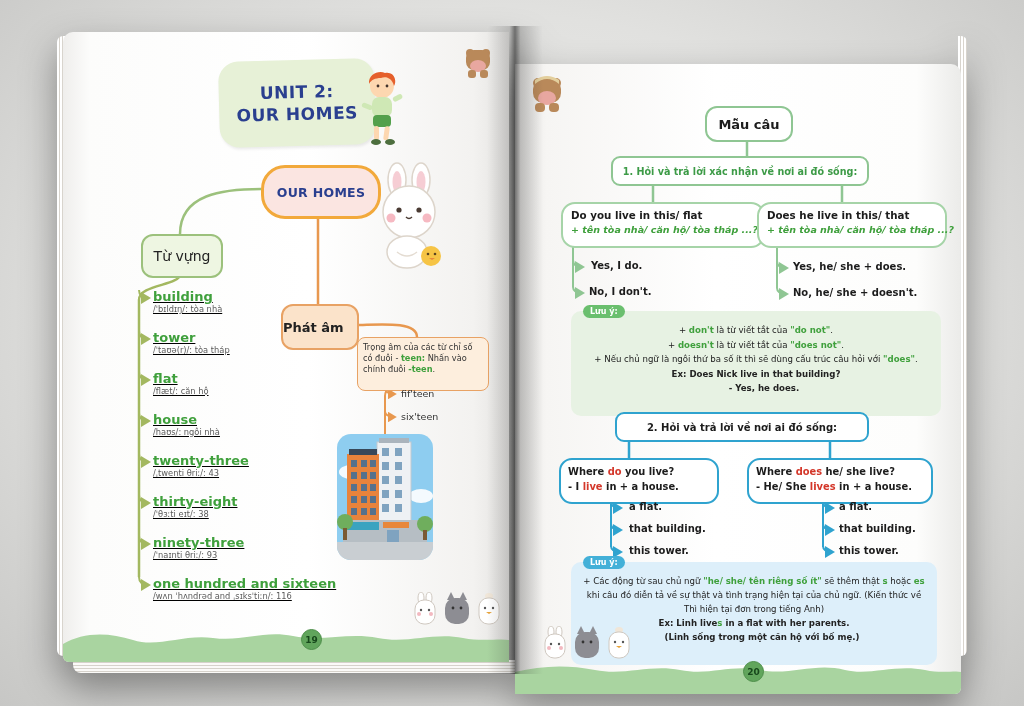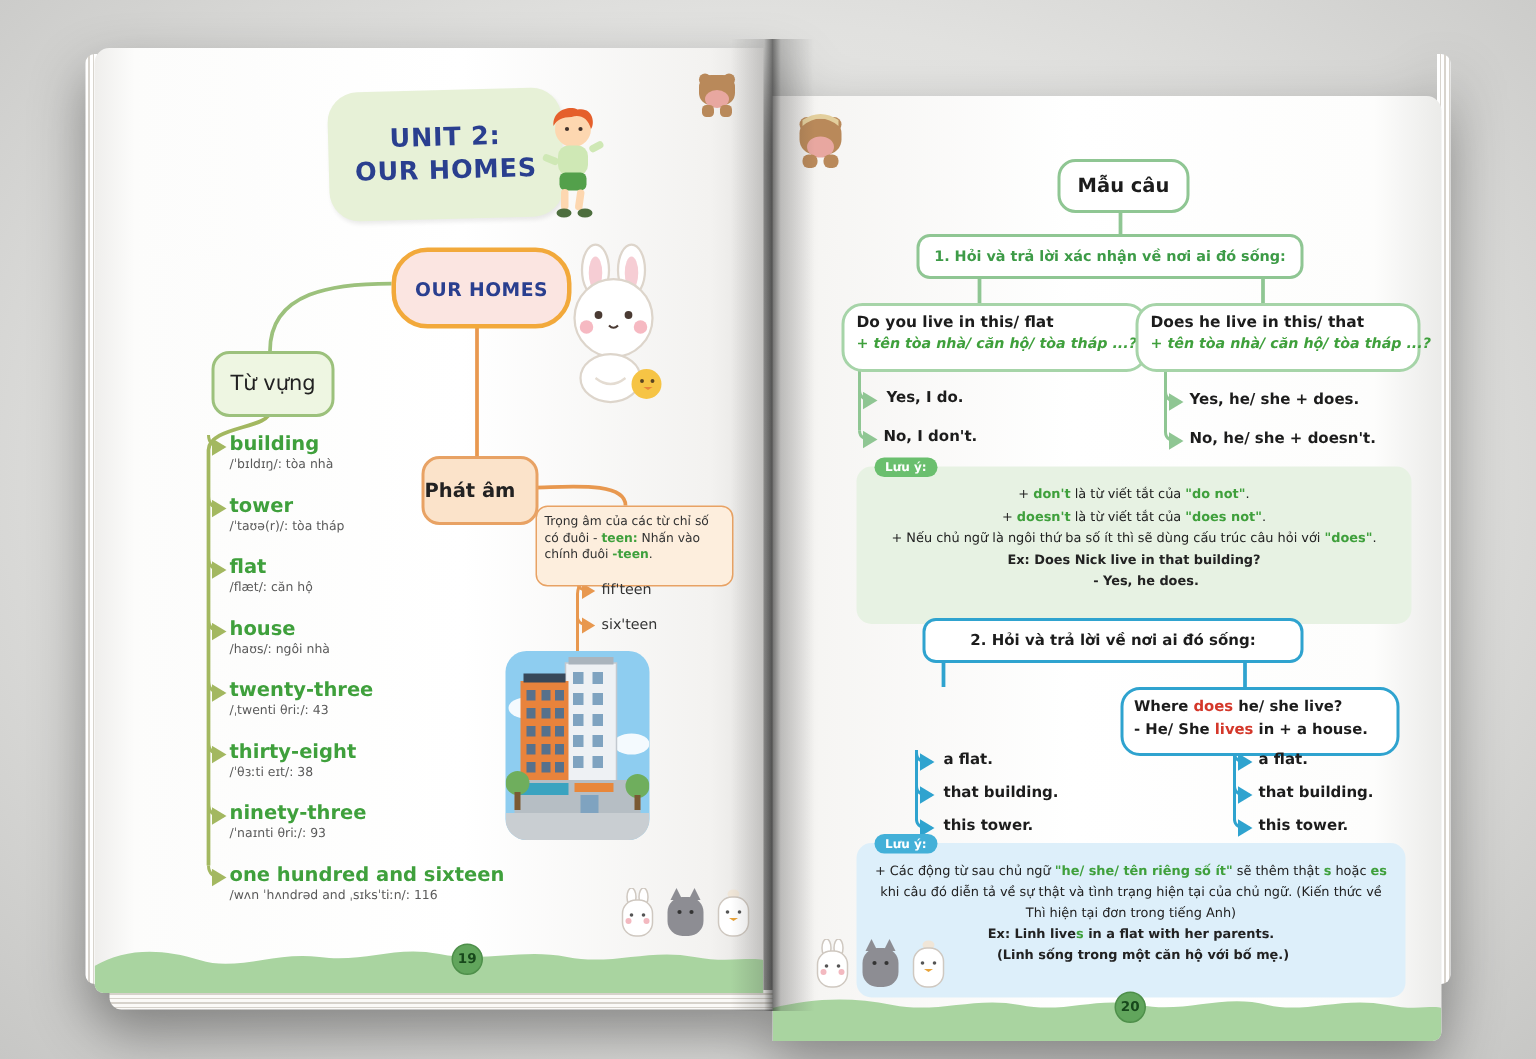--- a/index.html
+++ b/index.html
@@ -31,21 +31,21 @@
   .unit-card div{color:#2a3f8f;font-weight:bold;font-size:17px;letter-spacing:.5px;}
   .root-pill{left:198px;top:133px;width:114px;height:48px;background:#fbe5e1;border:3px solid #f2a93b;
         border-radius:24px;display:flex;align-items:center;justify-content:center;}
   .root-pill span{color:#2a3f8f;font-weight:bold;font-size:12.5px;letter-spacing:.3px;}
   .node-green{left:78px;top:202px;width:78px;height:40px;background:#eef6e2;border:2px solid #9cc17c;
         border-radius:12px;display:flex;align-items:center;justify-content:center;}
   .node-green span{font-weight:normal;font-size:14px;color:#222;}
   .node-orange{left:218px;top:272px;width:74px;height:42px;background:#fbe3ca;border:2px solid #e8a264;
         border-radius:12px;display:flex;align-items:center;justify-content:flex-start;}
   .node-orange span{font-weight:bold;font-size:13px;color:#222;}
-  .vocab-item{left:90px;width:200px;}
+  .vocab-item{left:90px;width:200px;text-decoration:underline;}
   .vocab-word{color:#3fa03c;font-weight:bold;font-size:13px;line-height:14px;white-space:nowrap;}
   .vocab-pron{color:#5a5a5a;font-size:8.3px;line-height:11px;white-space:nowrap;}
   .phon-note{left:294px;top:305px;width:120px;height:44px;background:#fdeedd;border:1.5px solid #e8a264;
         border-radius:8px;padding:4px 5px;font-size:8.2px;line-height:11px;color:#333;}
   .phon-ex{font-size:9.5px;color:#333;font-weight:500;white-space:nowrap;}
   .grn{color:#3fa03c;font-weight:bold;}
   .red{color:#d4372a;}
   .building-card{left:274px;top:402px;width:96px;height:126px;border-radius:14px;overflow:hidden;background:#8ecdf0;}
   
   .maucau{left:190px;top:42px;width:84px;height:32px;background:#fff;border:2px solid #8fc693;border-radius:12px;
@@ -357,20 +357,24 @@
         <div class="note-line"><span>+ </span><span class="grn">doesn't</span><span> là từ viết tắt của </span><span class="grn">"does not"</span><span>.</span></div>
         <div class="note-line nowrap"><span>+ Nếu chủ ngữ là ngôi thứ ba số ít thì sẽ dùng cấu trúc câu hỏi với </span><span class="grn">"does"</span><span>.</span></div>
         <div class="note-line" style="font-weight:bold;">Ex: Does Nick live in that building?</div>
         <div class="note-line" style="font-weight:bold;padding-left:16px;">- Yes, he does.</div>
       </div>
 
       <div class="abs sec-head-blue">
         <span>2. Hỏi và trả lời về nơi ai đó sống:</span>
       </div>
 
+      <div class="abs qbox-b" style="left:44px;top:394px;width:142px;height:34px;">
+        <div><span>Where </span><span class="red">do</span><span> you live?</span></div>
+        <div><span>- I </span><span class="red">live</span><span> in + a house.</span></div>
+      </div>
       <div class="abs qbox-b" style="left:232px;top:394px;width:168px;height:34px;">
         <div><span>Where </span><span class="red">does</span><span> he/ she live?</span></div>
         <div><span>- He/ She </span><span class="red">lives</span><span> in + a house.</span></div>
       </div>
 
       <div class="abs opt" style="left:114px;top:437px;">a flat.</div>
       <div class="abs opt" style="left:114px;top:459px;">that building.</div>
       <div class="abs opt" style="left:114px;top:481px;">this tower.</div>
       <div class="abs opt" style="left:324px;top:437px;">a flat.</div>
       <div class="abs opt" style="left:324px;top:459px;">that building.</div>

